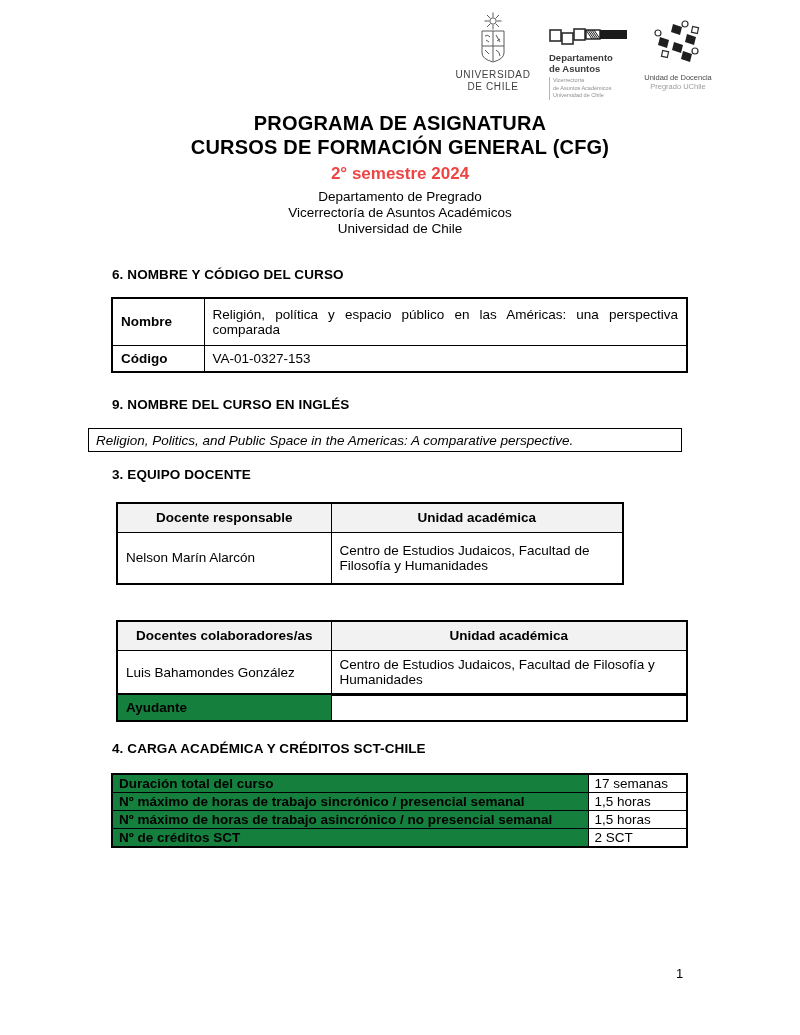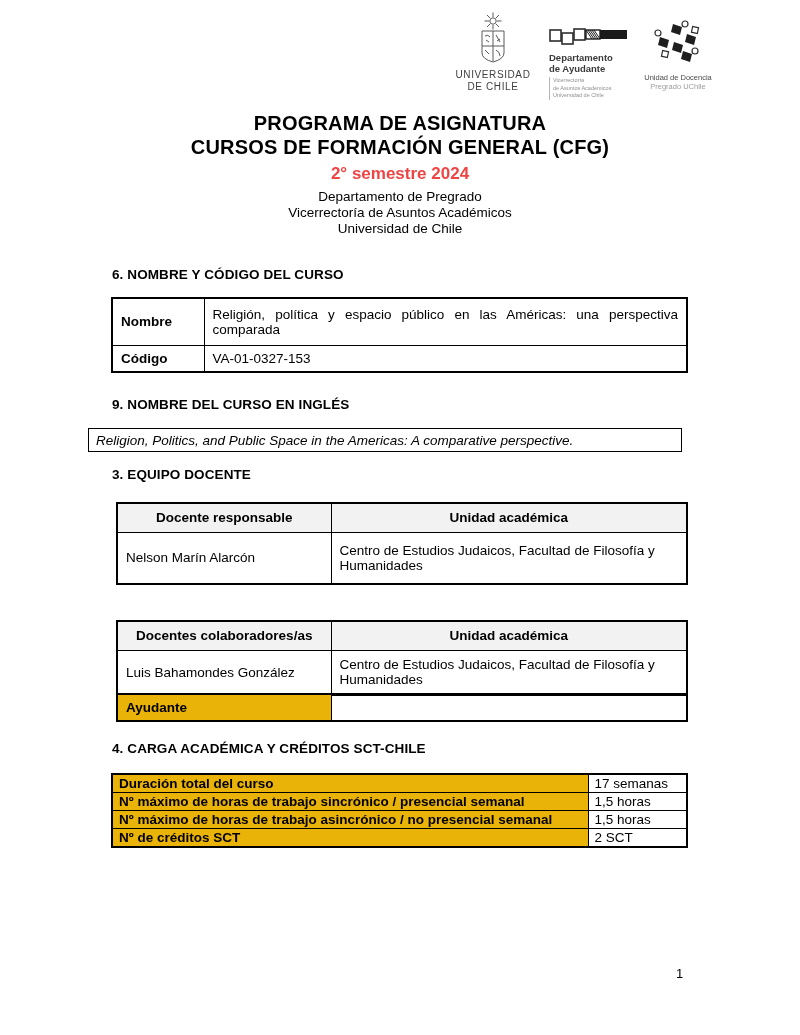--- a/index.html
+++ b/index.html
@@ -29,21 +29,21 @@
   .subblock { margin-top:5px; }
 
   
   .sec-heading { position:absolute; left:112px; font-size:13.5px; font-weight:bold; letter-spacing:0.1px; }
 
   
   table { border-collapse:collapse; position:absolute; table-layout:fixed; }
   td, th { border:1px solid #000; font-size:13.5px; padding:3px 8px; vertical-align:middle; overflow:hidden; }
   table.outer { border:2px solid #000; }
   .lbl { font-weight:bold; }
-  .shaded { background:#eab308; }
+  .shaded { background:#15803d; }
   th { font-weight:bold; text-align:center; background:#f2f2f2; }
   .justify { text-align:justify; }
 
   
   .en-box {
     position:absolute; left:88px; top:428px; width:578px; height:18px;
     border:1.5px solid #000; padding:2px 7px;
     font-size:13.5px; font-style:italic; display:flex; align-items:center;
   }
 
@@ -101,21 +101,21 @@
           <line x1="41" y1="2" x2="47" y2="11"></line>
             <line x1="43" y1="2" x2="49" y2="11"></line>
           <line x1="45" y1="2" x2="51" y2="11"></line>
         </g>
         <rect x="37" y="2" width="14" height="9" fill="none" stroke="#1a1a1a" stroke-width="1.4"></rect>
         <rect x="51" y="2" width="27" height="9" fill="#1a1a1a"></rect>
       </svg>
     </span>
     <div class="dep-title">
       <div>Departamento</div>
-      <div>de Ayudante</div>
+      <div>de Asuntos</div>
     </div>
     <div class="dep-sub">
       <div>Vicerrectoría</div>
       <div>de Asuntos Académicos</div>
       <div>Universidad de Chile</div>
     </div>
   </div>
 
   <div class="logo-doc">
     <span>
@@ -172,21 +172,21 @@
   </table>
 
 <div class="sec-heading" style="top:397px;">9. NOMBRE DEL CURSO EN INGLÉS</div>
 
 <div class="en-box">
   <span>Religion, Politics, and Public Space in the Americas: A comparative perspective.</span>
 </div>
 
 <div class="sec-heading" style="top:467px;">3. EQUIPO DOCENTE</div>
 
-<table class="outer" style="left:116px; top:502px; width:572px;padding-left:44px;">
+<table class="outer" style="left:116px; top:502px; width:508px;padding-left:44px;">
   <colgroup>
       <col style="width:214px;">
       <col>
     </colgroup>
   <tbody>
       <tr style="height:29px;">
     <th>Docente responsable</th>
     <th>Unidad académica</th>
   </tr>
   <tr style="height:52px;">

